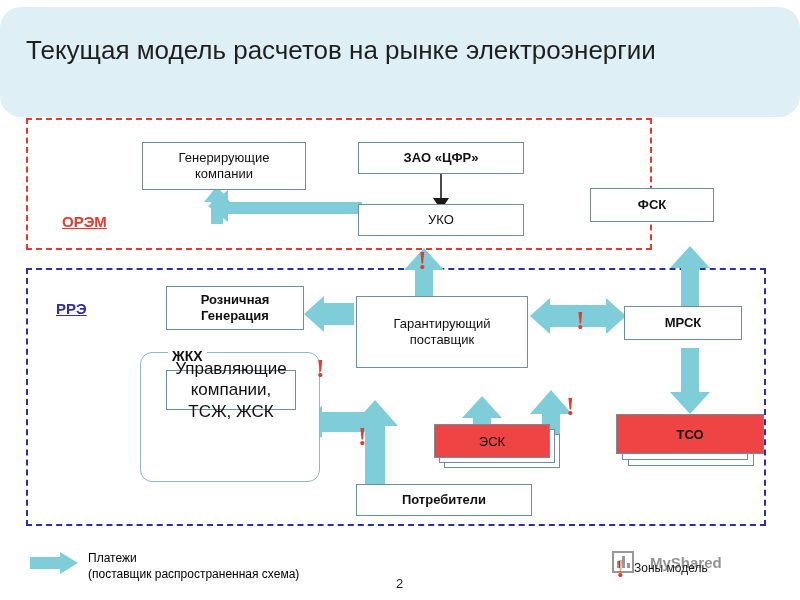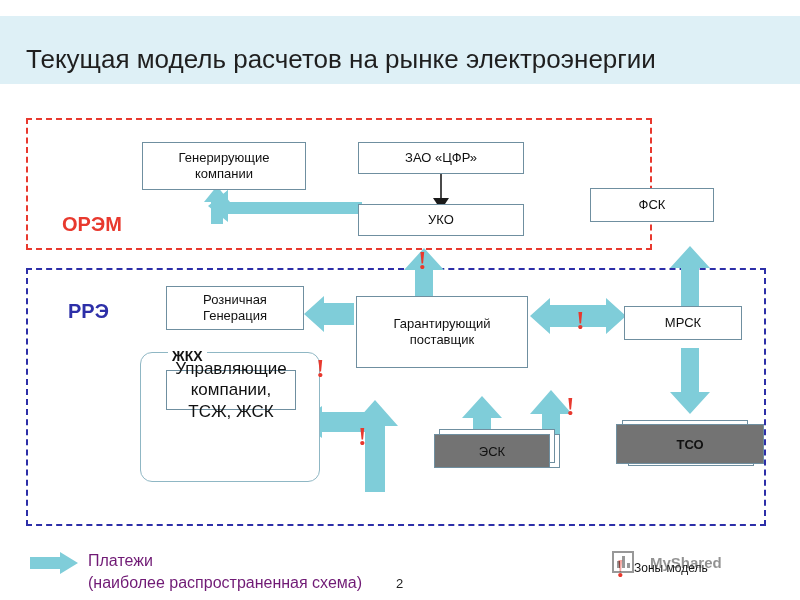--- a/index.html
+++ b/index.html
@@ -5,64 +5,65 @@
   html,body{margin:0;padding:0;}
   body{
     width:800px;height:600px;background:#ffffff;
     font-family:"Liberation Sans", sans-serif;
     position:relative;overflow:hidden;
   }
   #stage{position:absolute;left:0;top:0;width:800px;height:600px;}
 
   
   .header{
-    position:absolute;left:0;top:16px;width:800px;height:68px;
+    position:absolute;left:0;top:7px;width:800px;height:110px;
     background:#def0f6;
+    border-radius:21px;
   }
   .header-title{
     position:absolute;left:26px;top:28px;width:760px;
     font-size:26px;color:#1f1f1f;font-weight:normal;
     letter-spacing:0px;white-space:nowrap;
   }
 
   
   .zone-orem{
     position:absolute;left:26px;top:118px;width:626px;height:132px;
     border:2px dashed #e8392e;box-sizing:border-box;
   }
   .zone-rre{
     position:absolute;left:26px;top:268px;width:740px;height:258px;
     border:2px dashed #2d2fa8;box-sizing:border-box;
   }
   .zone-label{
-    position:absolute;font-weight:bold;font-size:20px;
+    position:absolute;font-weight:bold;font-size:15px;text-decoration:underline;
   }
   .zone-label.orem{left:62px;top:213px;color:#e8392e;}
-  .zone-label.rre{left:68px;top:300px;color:#2d2fa8;}
+  .zone-label.rre{left:56px;top:300px;color:#2d2fa8;}
 
   
   .box{
     position:absolute;box-sizing:border-box;
     border:1px solid #6f8fa0;background:#ffffff;
     display:flex;align-items:center;justify-content:center;
     text-align:center;font-size:13px;color:#111;
     line-height:1.25;padding:2px 4px;
   }
-  .box.b-bold{font-weight:normal;}
+  .box.b-bold{font-weight:bold;}
 
   
   .stack{position:absolute;}
   .stack .sh{
     position:absolute;border:1px solid #6f8fa0;background:#fff;
     box-sizing:border-box;
   }
   .stack .front{
-    position:absolute;left:0;top:0;border:1px solid #6f8fa0;background:#737373;
+    position:absolute;left:0;top:0;border:1px solid #6f8fa0;background:#ef4444;
     box-sizing:border-box;display:flex;align-items:center;justify-content:center;
-    font-size:13px;color:#111;text-align:center;margin-top:10px;
+    font-size:13px;color:#111;text-align:center;
   }
 
   
   .jkh-group{
     position:absolute;left:140px;top:352px;width:180px;height:130px;
     border:1px solid #8fb7c4;border-radius:12px;background:#ffffff;
     box-sizing:border-box;
   }
   .jkh-label{
     position:absolute;left:168px;top:348px;font-size:14px;font-weight:bold;
@@ -77,21 +78,21 @@
   .risk{
     position:absolute;color:#e8392e;font-weight:bold;
     font-size:26px;line-height:1;font-family:"Liberation Serif", serif;
   }
 
   
   .line{position:absolute;background:#4a4a4a;}
 
   
   .legend-text{
-    position:absolute;font-size:16px;color:#701a75;line-height:1.35;
+    position:absolute;font-size:12px;color:#000000;line-height:1.35;
   }
   .page-num{
     position:absolute;left:396px;top:576px;font-size:13px;color:#222;
   }
   .risk-legend-label{
     position:absolute;font-size:12px;color:#111;
   }
 
   
   .watermark{
@@ -234,31 +235,32 @@
     <div class="sh" style="left:5px;top:5px;width:116px;height:34px;"></div>
     <div class="front" style="width:116px;height:34px;">ЭСК</div>
   </div>
 
   <div class="stack" style="left:616px;top:414px;width:146px;height:52px;">
     <div class="sh" style="left:12px;top:12px;width:126px;height:40px;"></div>
     <div class="sh" style="left:6px;top:6px;width:126px;height:40px;"></div>
     <div class="front" style="width:148px;height:40px;font-weight:bold;">ТСО</div>
   </div>
 
+  <div class="box b-bold" style="left:356px;top:484px;width:176px;height:32px;">Потребители</div>
 
   <div class="risk" style="left:418px;top:248px;">!</div>
   <div class="risk" style="left:576px;top:308px;">!</div>
   <div class="risk" style="left:316px;top:356px;">!</div>
   <div class="risk" style="left:358px;top:424px;">!</div>
   <div class="risk" style="left:566px;top:394px;">!</div>
   <div class="risk" style="left:616px;top:556px;">!</div>
 
   <div class="legend-text" style="left:88px;top:550px;">
     <div>Платежи</div>
-    <div>(наиболее распространенная схема)</div>
+    <div>(поставщик распространенная схема)</div>
   </div>
 
   <div class="risk-legend-label" style="left:634px;top:561px;">Зоны модель</div>
 
   <div class="page-num">2</div>
 
   <div class="watermark">
     <div class="wm-icon">
       <i style="left:3px;height:7px;"></i>
       <i style="left:8px;height:12px;"></i>

